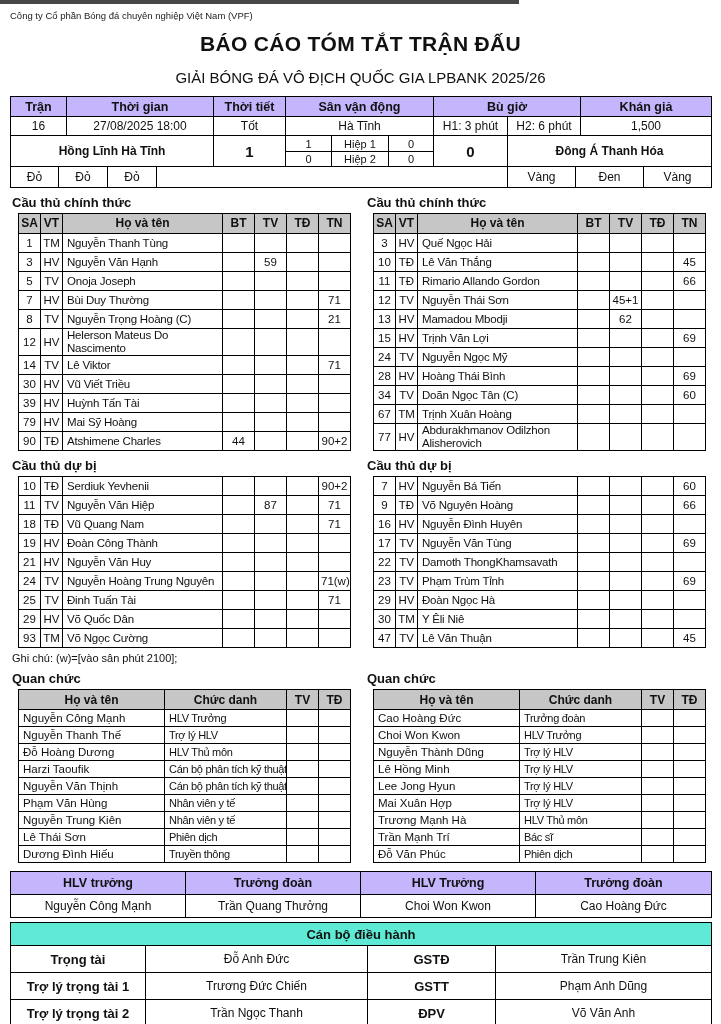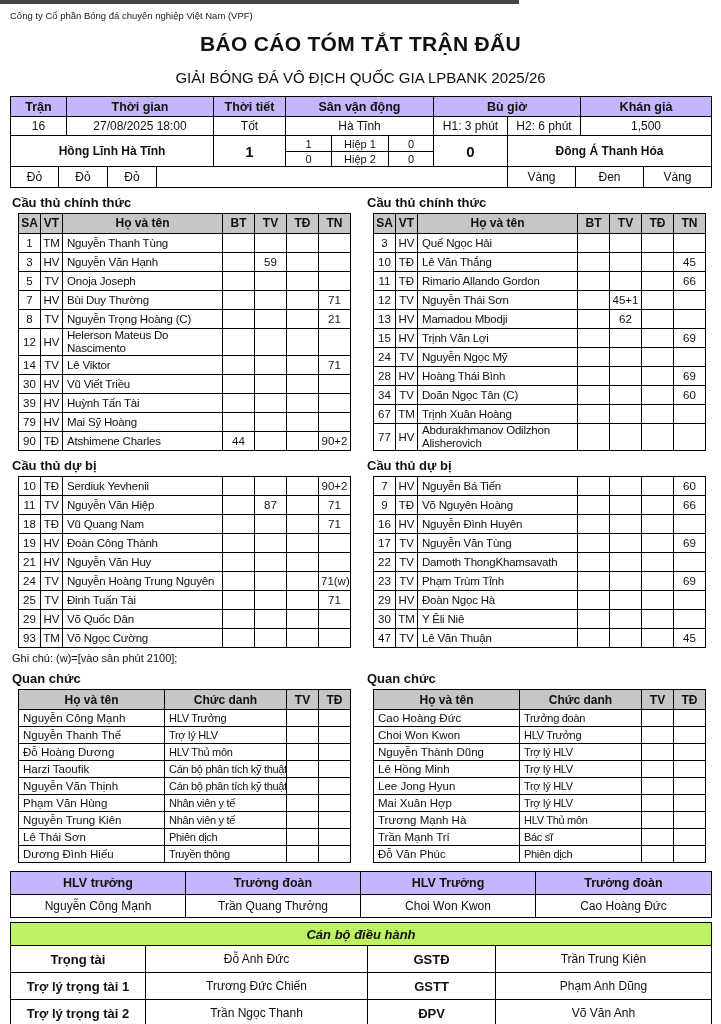--- a/index.html
+++ b/index.html
@@ -49,21 +49,21 @@
 
   .note-line{font-size:11px;margin:4px 0 0 2px;}
 
   
   .sig-table{width:701px;margin-top:8px;text-align:center;font-size:12px;}
   .sig-table td{height:20px;}
   .sig-table .hd{font-size:12.5px;}
 
   
   .mo-table{width:701px;margin-top:4px;font-size:12px;}
-  .mo-table .mo-head{background:#bef264;font-weight:bold;font-size:13px;height:20px;text-align:center;font-style:italic;}
+  .mo-table .mo-head{background:#5eead4;font-weight:bold;font-size:13px;height:20px;text-align:center;}
   .mo-table tbody td{height:26px;padding:0 6px;text-align:center;}
   .mo-table tbody td:nth-child(odd){font-weight:bold;font-size:13px;}
 </style>
 </head>
 <body>
 
 <div class="top-artifact"></div>
 
 <div class="page">
 

